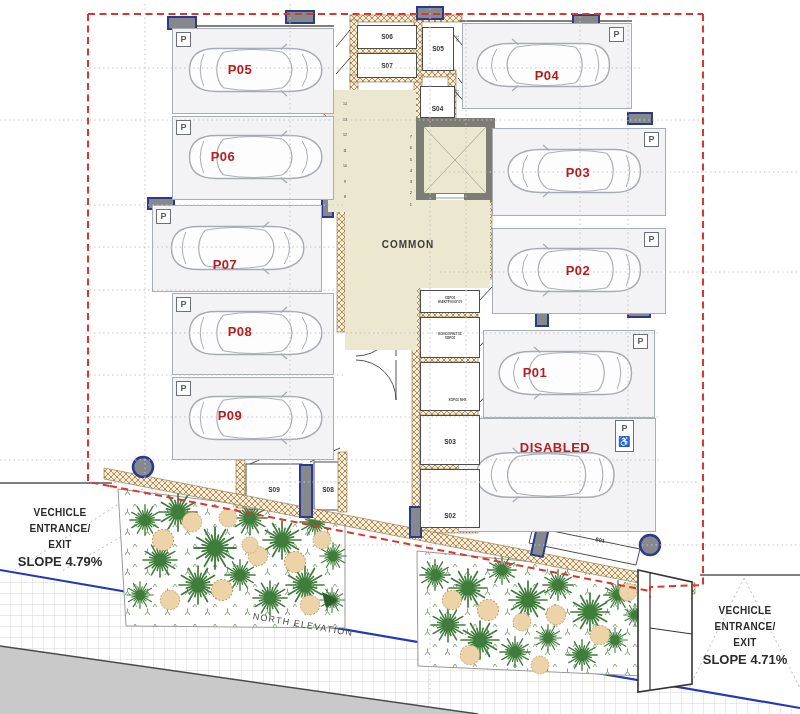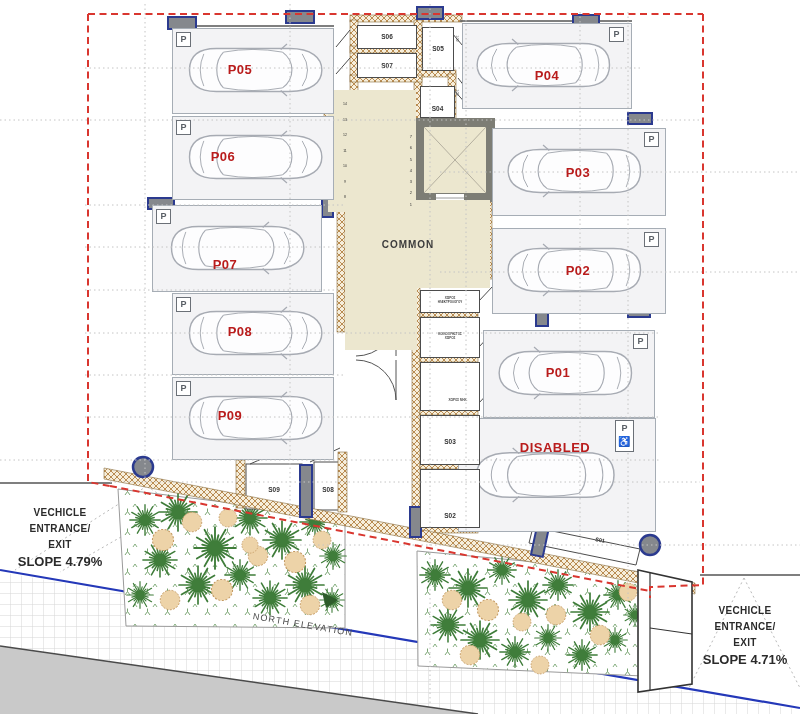--- a/index.html
+++ b/index.html
@@ -297,21 +297,21 @@
     </div>
 
   <div class="slabel" style="left:205px;top:62px;width:70px;">P05</div>
   <div class="slabel" style="left:188px;top:149px;width:70px;">P06</div>
   <div class="slabel" style="left:190px;top:239px;width:70px;margin-top:18px;">P07</div>
   <div class="slabel" style="left:205px;top:324px;width:70px;">P08</div>
   <div class="slabel" style="left:195px;top:408px;width:70px;">P09</div>
   <div class="slabel" style="left:512px;top:68px;width:70px;">P04</div>
   <div class="slabel" style="left:543px;top:165px;width:70px;">P03</div>
   <div class="slabel" style="left:543px;top:263px;width:70px;">P02</div>
-  <div class="slabel" style="left:523px;top:365px;width:70px;">P01</div>
+  <div class="slabel" style="left:500px;top:365px;width:70px;">P01</div>
   <div class="slabel" style="left:475px;top:440px;width:160px;">
     <div>DISABLED</div>
   </div>
 
   <div class="psign" style="left:176px;top:32px;">P</div>
   <div class="psign" style="left:176px;top:120px;">P</div>
   <div class="psign" style="left:156px;top:209px;">P</div>
   <div class="psign" style="left:176px;top:297px;">P</div>
   <div class="psign" style="left:176px;top:381px;">P</div>
   <div class="psign" style="left:609px;top:27px;">P</div>

